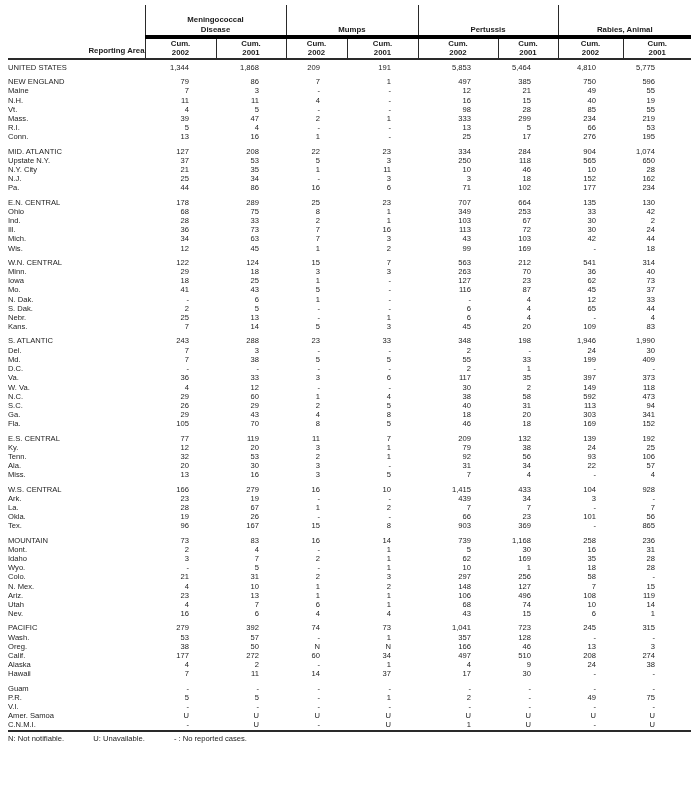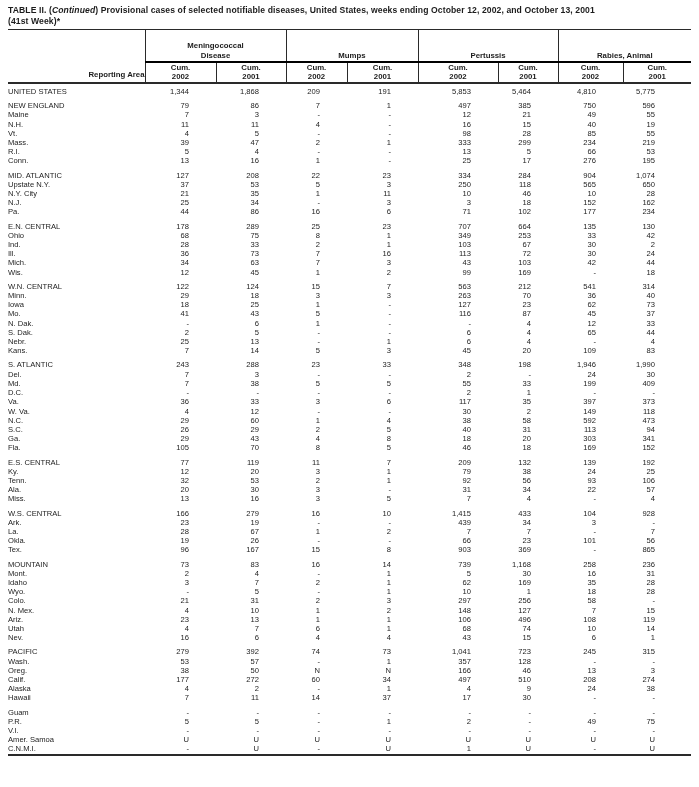--- a/index.html
+++ b/index.html
@@ -35,21 +35,21 @@
     text-align: right;
     vertical-align: bottom;
     padding-bottom: 3px;
     border-bottom: 2px solid #2a2a2a;
   }
   tr.group-row th.group {
     vertical-align: bottom;
     height: 32px;
     padding-bottom: 1px;
     border-left: 1px solid #2a2a2a;
-    border-bottom: 2px solid #000000;
+    border-bottom: 4px solid #000000;
   }
   tr.group-row th.group .glabel {
     display: inline-block;
     max-width: 84px;
     line-height: 9.5px;
   }
   tr.sub-row th.sub {
     height: 14px;
     vertical-align: middle;
     text-align: center;
@@ -74,24 +74,20 @@
 
   .footnotes { font-size: 7.6px; line-height: 10px; padding-top: 2px; }
   .fn-line1 .fn-part { margin-right: 27px; }
   .fn-line2 { padding-left: 2px; }
 </style>
 </head>
 <body>
 
 <div class="page">
 
-  <div class="title">
-    <span>TABLE II. (</span><span class="it">Continued</span><span>) Provisional cases of selected notifiable diseases, United States, weeks ending October 12, 2002, and October 13, 2001</span><br>
-    <span>(41st  Week)*</span>
-  </div>
 
   <table class="data-table">
     <colgroup>
       <col style="width:137px">
         <col style="width:71px">
         <col style="width:70px">
       <col style="width:61px">
         <col style="width:71px">
         <col style="width:80px">
       <col style="width:60px">
@@ -900,15 +896,20 @@
           <td class="val">U</td>
           <td class="val">1</td>
           <td class="val">U</td>
           <td class="val">-</td>
           <td class="val">U</td>
         </tr>
       </tbody>
     </table>
 
   <div class="footnotes">
+    <div class="fn-line1">
+      <span class="fn-part">N: Not notifiable.</span>
+      <span class="fn-part">U: Unavailable.</span>
+      <span class="fn-part">- : No reported cases.</span>
+    </div>
   </div>
 
 </div>
 
 </body></html>

